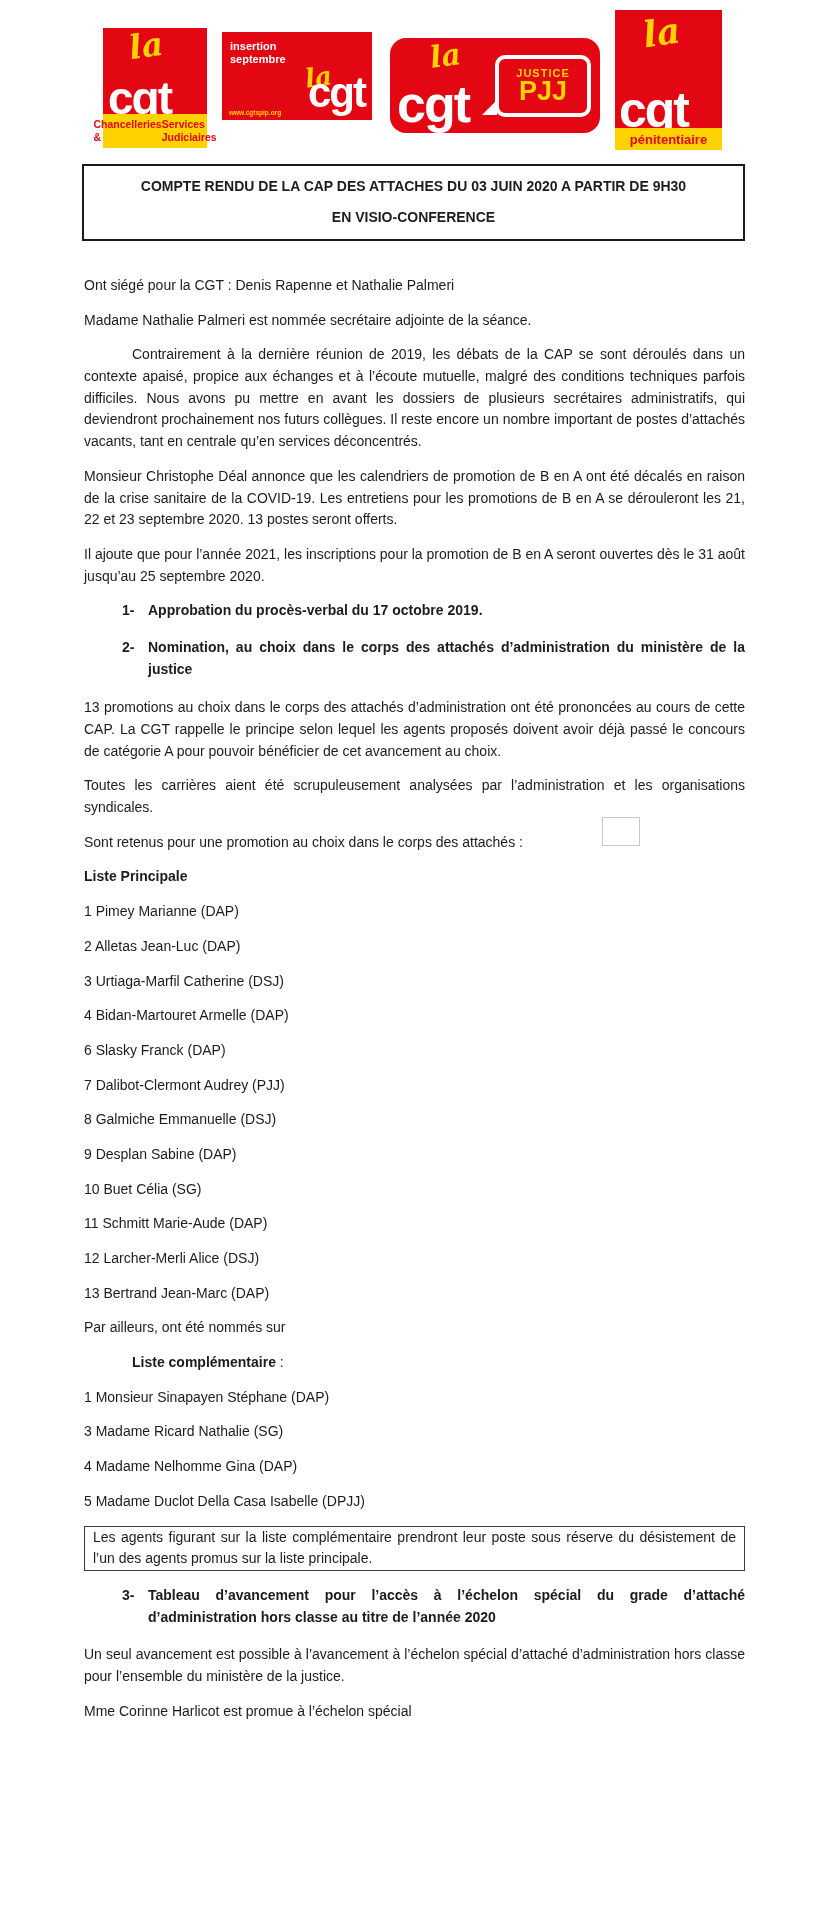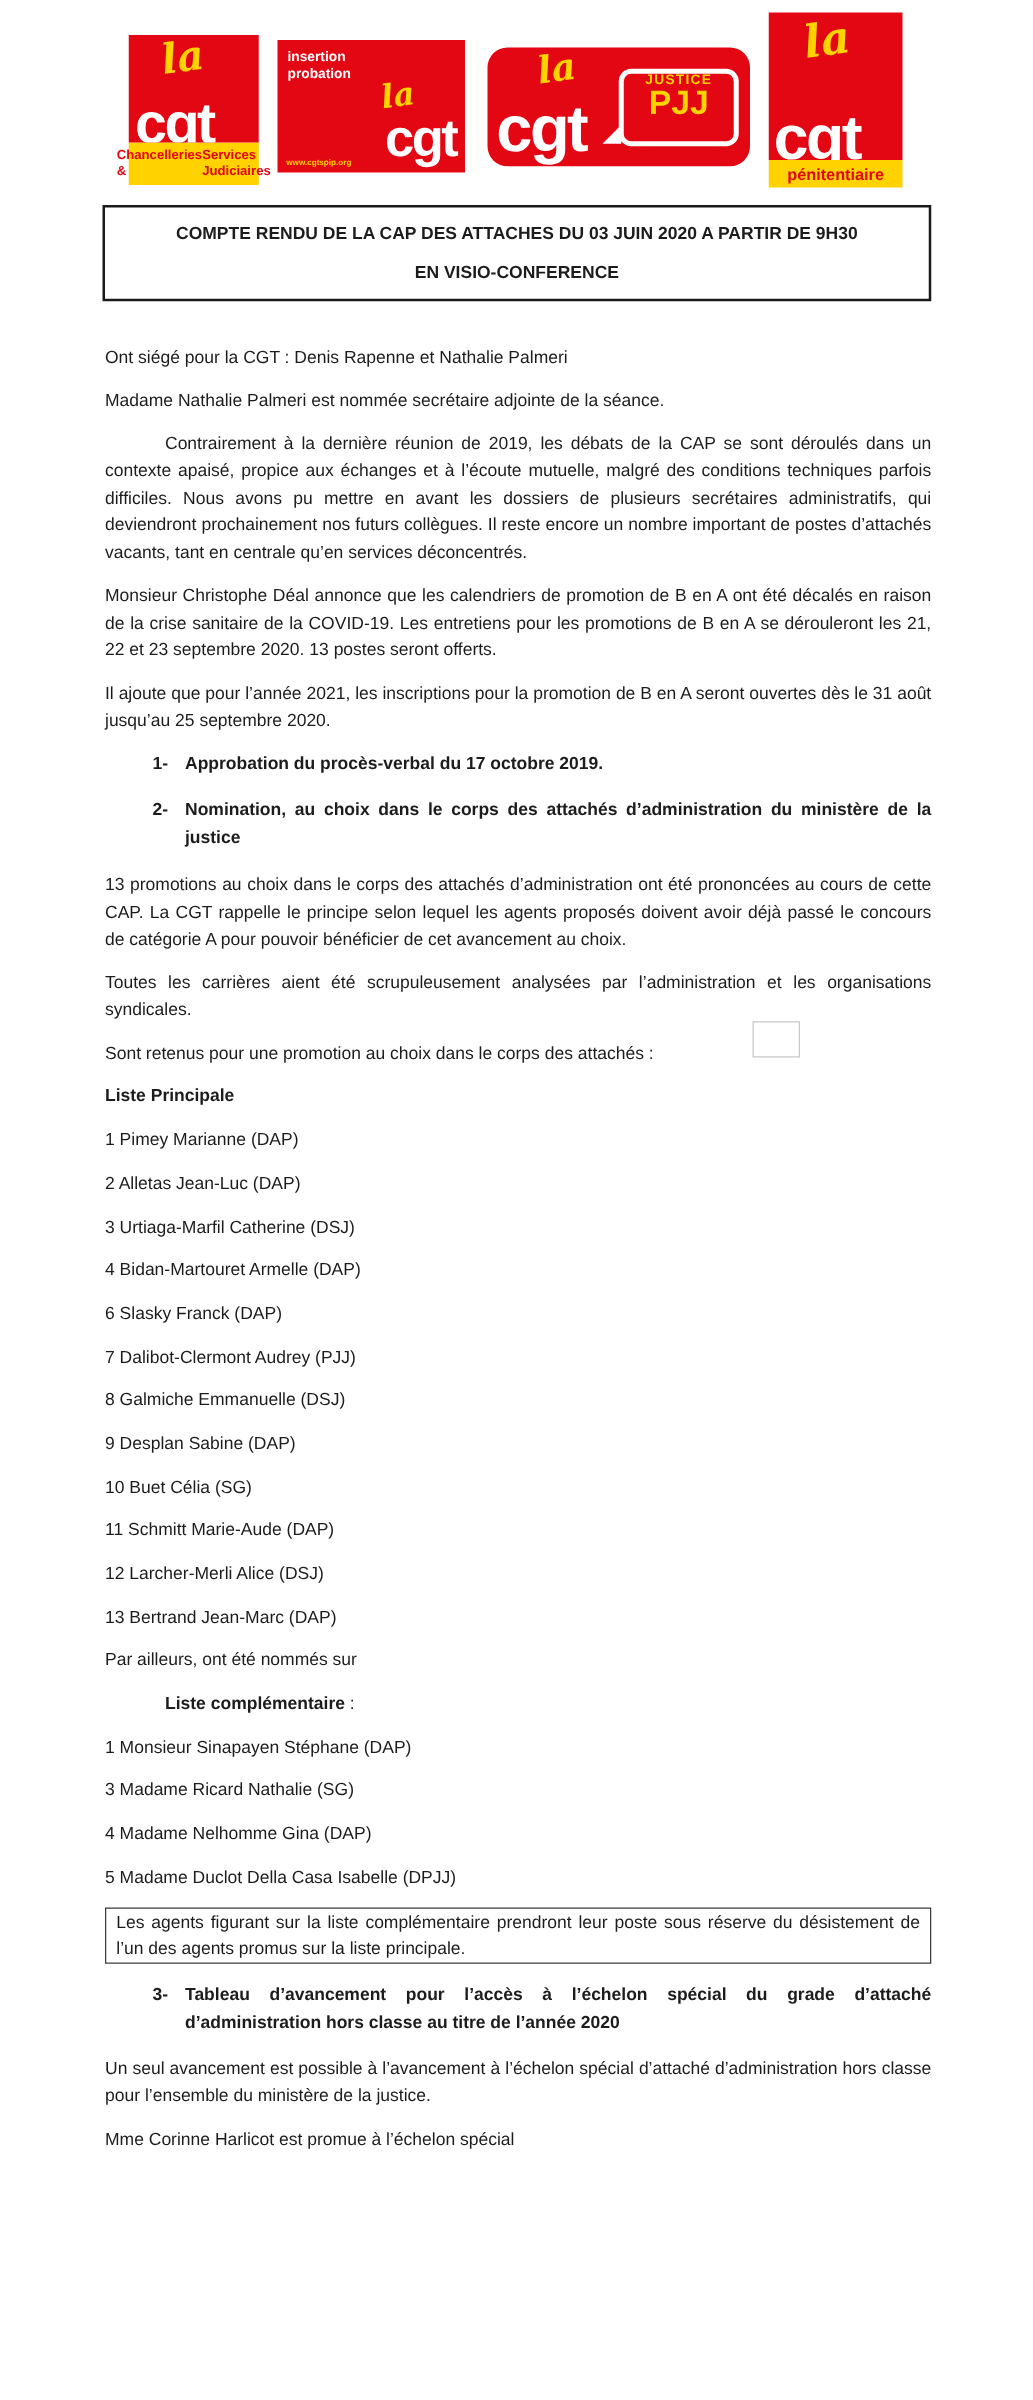--- a/index.html
+++ b/index.html
@@ -13,30 +13,30 @@
   .logo{position:absolute;}
   .la{font-family:"DejaVu Serif",serif;font-style:italic;font-weight:bold;color:var(--yellow);display:inline-block;transform:rotate(-8deg);line-height:1;}
   .cgtword{color:#fff;font-weight:800;line-height:.78;letter-spacing:-2px;position:absolute;}
   
   .logo1{left:103px;top:28px;width:104px;}
   .l1red{position:relative;height:86px;background:var(--red);overflow:hidden;}
   .l1red .la{position:absolute;top:1px;left:26px;font-size:33px;}
   .l1red .cgtword{bottom:-3px;left:5px;font-size:46px;}
   .l1band{height:34px;background:var(--yellow);color:var(--red);font-weight:bold;font-size:10.5px;line-height:1.2;display:flex;flex-direction:row;align-items:center;justify-content:center;}
   
-  .logo2{left:222px;top:32px;width:150px;height:106px;background:var(--red);}
+  .logo2{left:222px;top:32px;width:150px;height:88px;background:var(--red);}
   .l2top{position:absolute;top:8px;left:8px;color:#fff;font-weight:bold;font-size:11px;line-height:1.15;}
   .logo2 .la{position:absolute;right:40px;top:32px;font-size:26px;}
   .logo2 .cgtword{right:7px;bottom:10px;font-size:42px;}
   .l2url{position:absolute;left:7px;bottom:4px;color:var(--yellow);font-size:6.5px;font-weight:bold;}
   
   .logo3{left:390px;top:38px;width:210px;height:95px;background:var(--red);border-radius:16px;}
   .logo3 .la{position:absolute;left:40px;top:3px;font-size:30px;}
   .logo3 .cgtword{left:7px;bottom:8px;font-size:52px;}
-  .bubble{position:absolute;right:9px;top:17px;width:88px;height:54px;border:4px solid #fff;border-radius:10px;display:flex;flex-direction:column;align-items:center;}
+  .bubble{position:absolute;right:9px;top:17px;width:88px;height:54px;border:4px solid #fff;border-radius:10px;display:flex;flex-direction:column;align-items:center;justify-content:center;}
   .bubble .jt{color:var(--yellow);font-size:11px;font-weight:bold;letter-spacing:1px;line-height:1;}
   .bubble .pjj{color:var(--yellow);font-size:27px;font-weight:800;line-height:.95;letter-spacing:0;}
   .tail{position:absolute;left:-17px;bottom:-2px;width:0;height:0;border-top:15px solid transparent;border-right:15px solid #fff;}
   
   .logo4{left:615px;top:10px;width:107px;}
   .l4red{position:relative;height:118px;background:var(--red);overflow:hidden;}
   .l4red .la{position:absolute;top:4px;left:28px;font-size:36px;}
   .l4red .cgtword{bottom:-2px;left:4px;font-size:50px;}
   .l4band{height:22px;background:var(--yellow);color:var(--red);font-weight:bold;font-size:13px;display:flex;align-items:center;justify-content:center;}
   
@@ -72,21 +72,21 @@
       </div>
       <div class="l1band">
         <div>Chancelleries &amp;</div>
         <div>Services Judiciaires</div>
       </div>
     </div>
 
     <div class="logo logo2">
       <div class="l2top">
         <div>insertion</div>
-        <div>probation</div>
+        <div>septembre</div>
       </div>
       <span class="la">la</span>
       <span class="cgtword">cgt</span>
       <span class="l2url">www.cgtspip.org</span>
     </div>
 
     <div class="logo logo3">
       <span class="la">la</span>
       <span class="cgtword">cgt</span>
       <div class="bubble">

